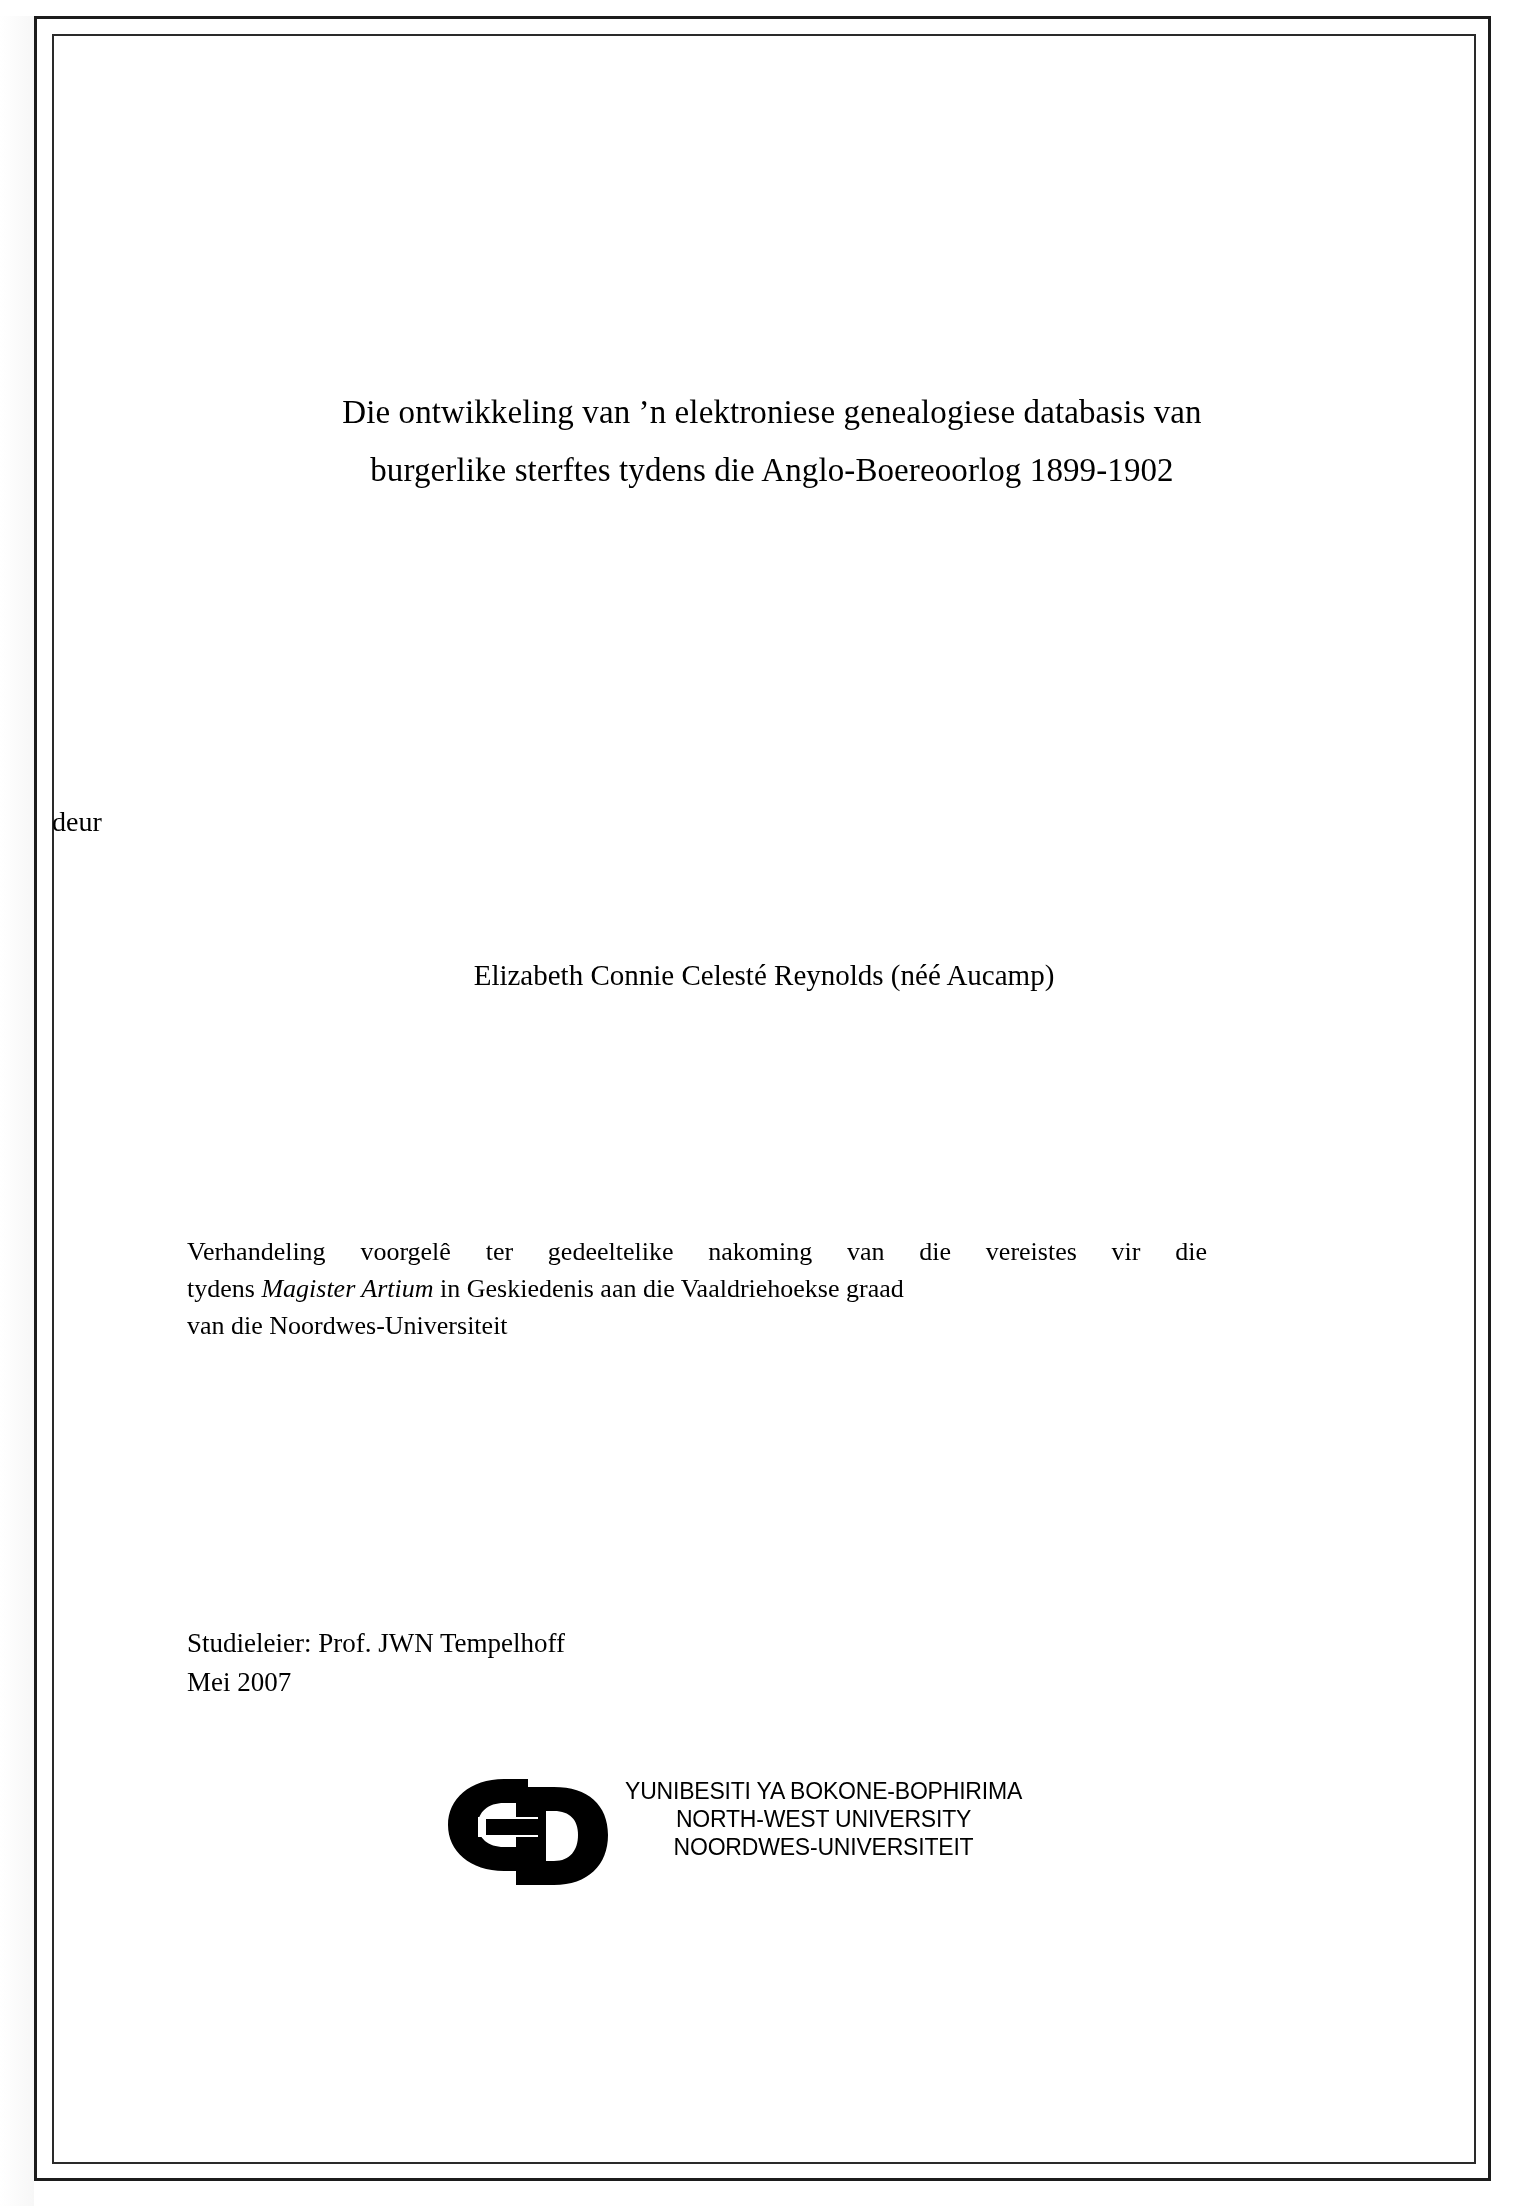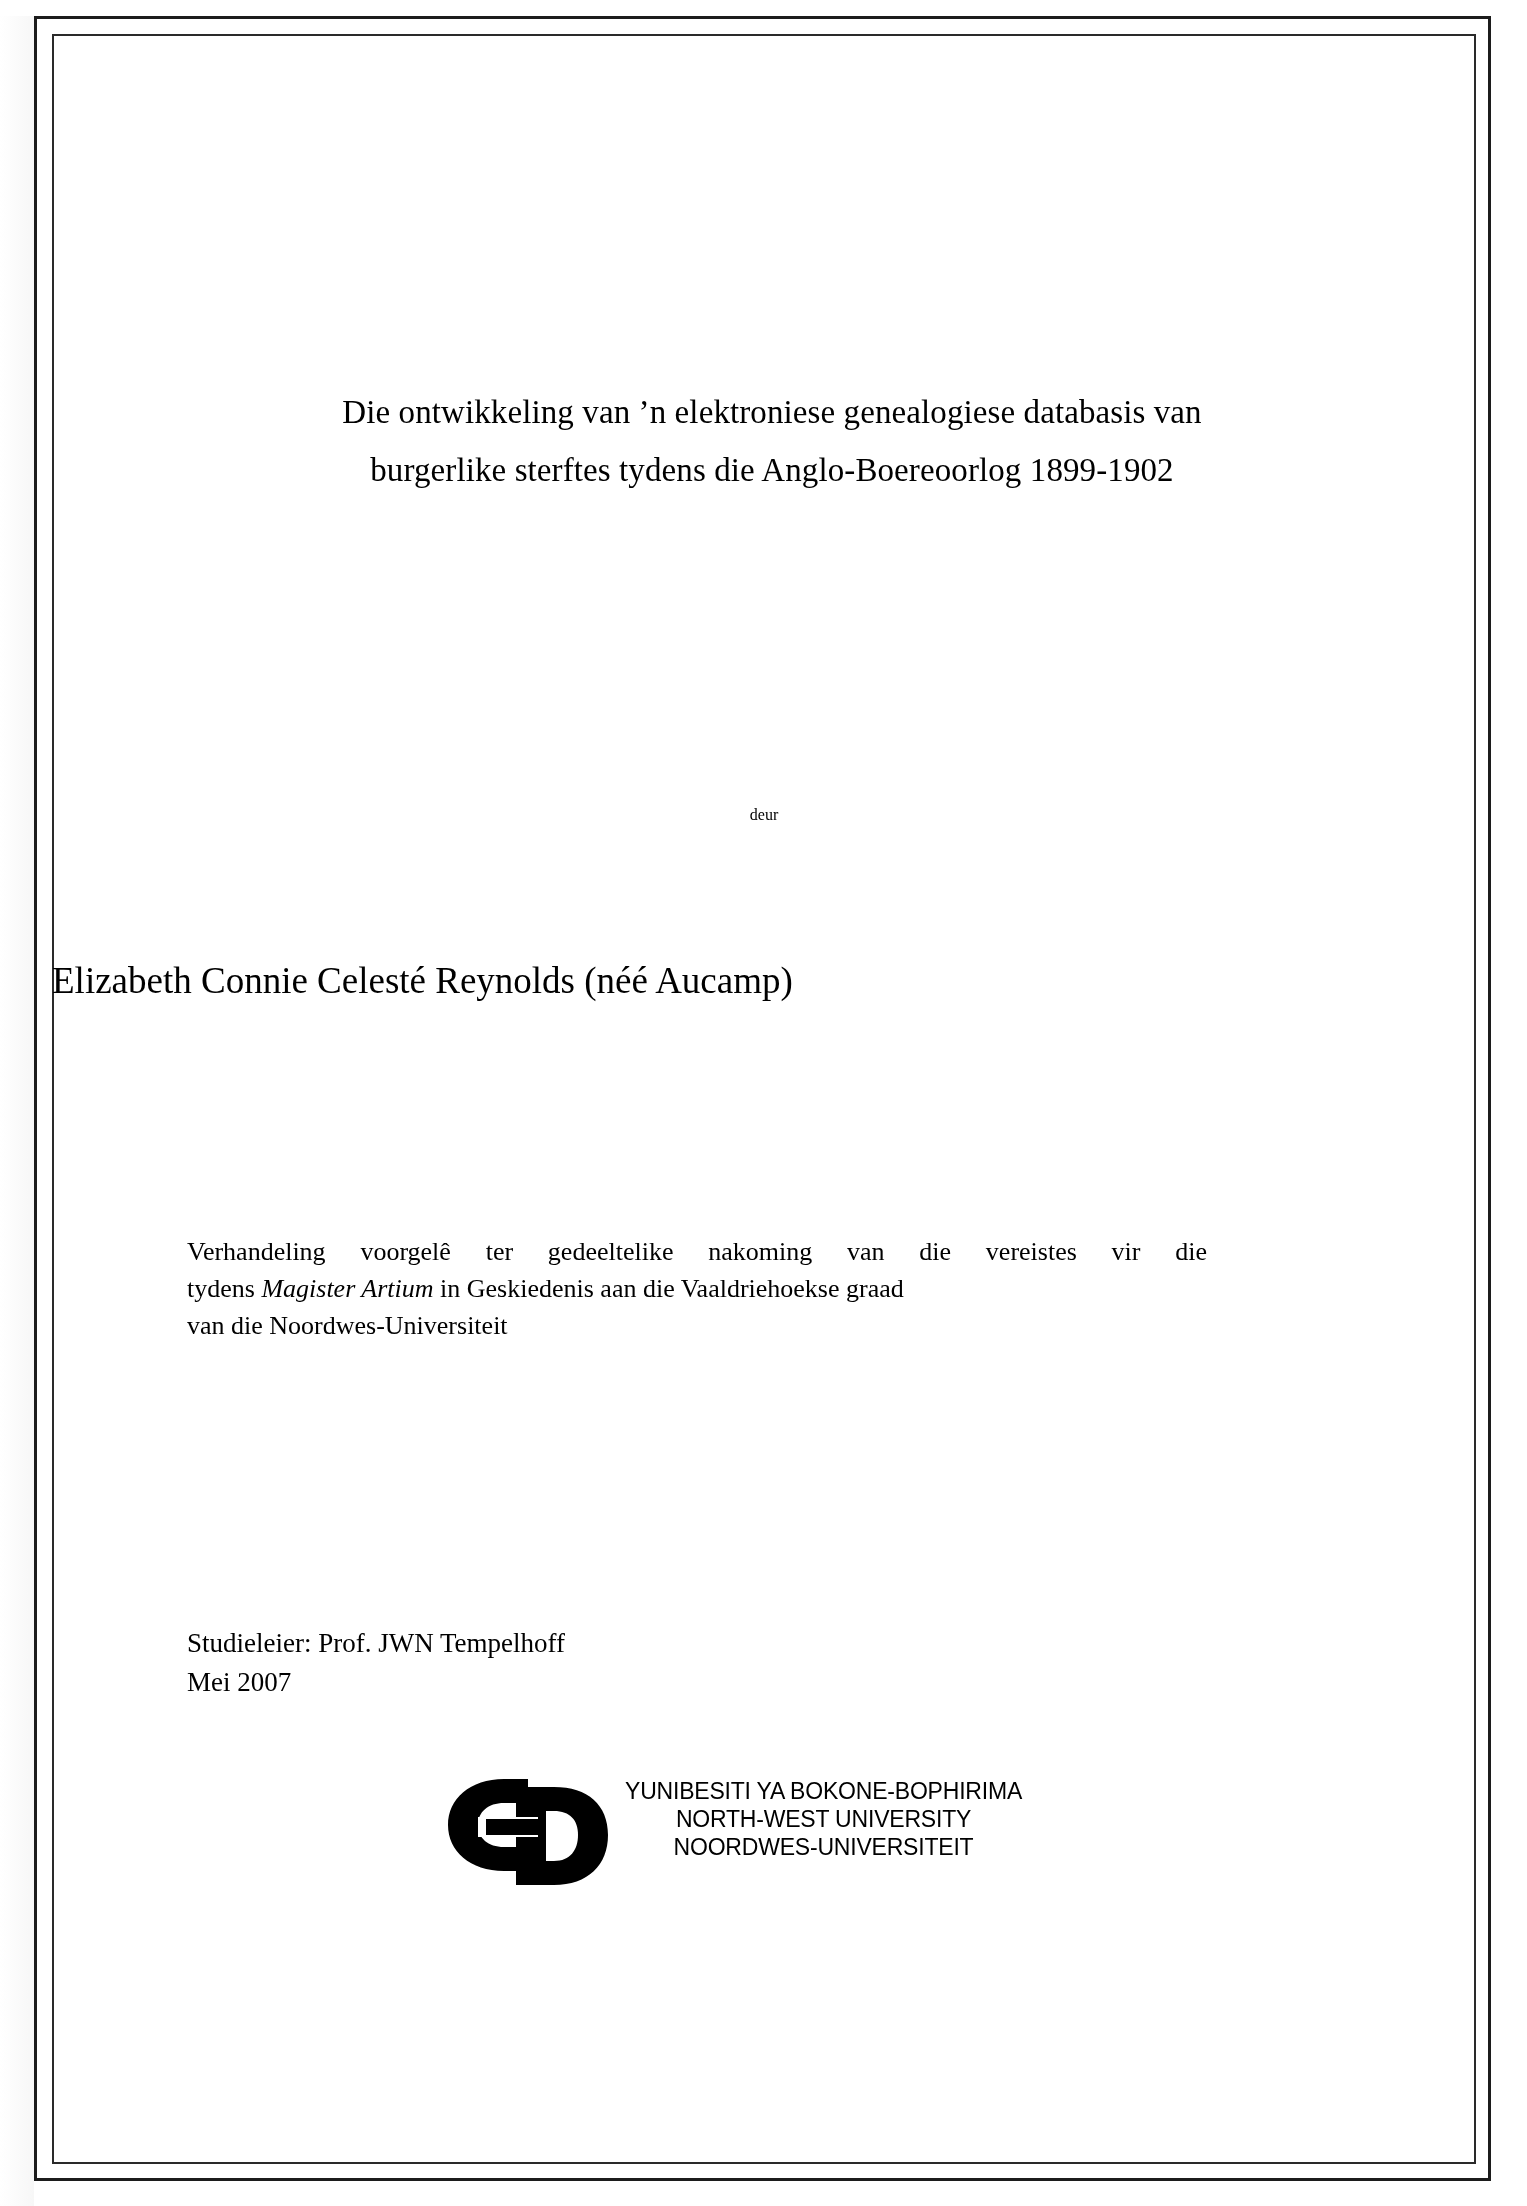--- a/index.html
+++ b/index.html
@@ -68,30 +68,31 @@
     font-size: 33px;
     line-height: 1.75;
     letter-spacing: 0.1px;
   }
 
   .deur {
     position: absolute;
     left: 0;
     top: 772px;
     width: 1424px;
+    text-align: left;
+    font-size: 28px;
+  }
+
+  .author {
+    position: absolute;
+    left: 0;
+    top: 925px;
+    width: 1424px;
     text-align: center;
-    font-size: 16px;
-  }
-
-  .author {
-    position: absolute;
-    left: 0;
-    top: 925px;
-    width: 1424px;
-    font-size: 37px;
+    font-size: 29px;
   }
 
   .statement {
     position: absolute;
     left: 135px;
     top: 1200px;
     width: 1020px;
     font-size: 26px;
     line-height: 1.42;
   }

